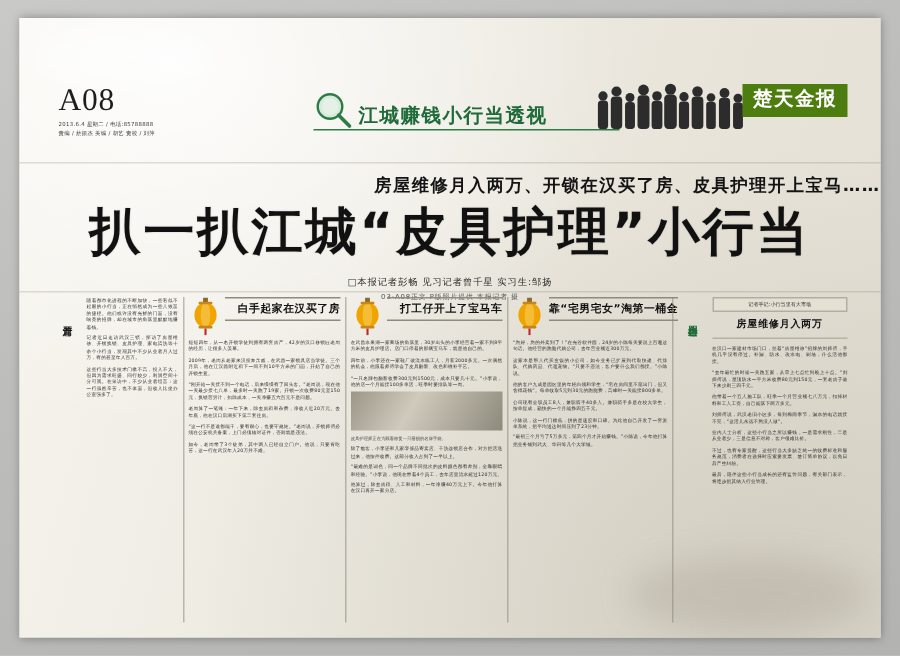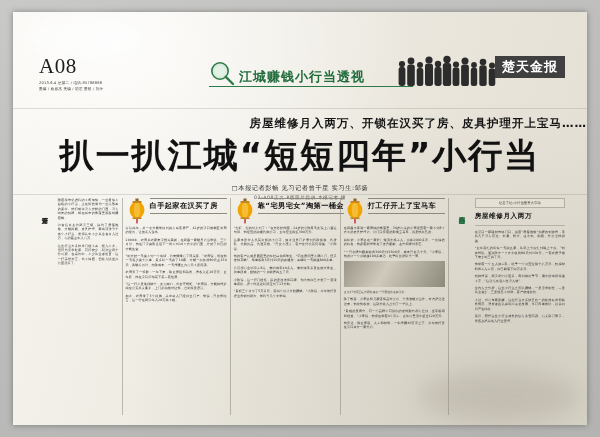--- a/index.html
+++ b/index.html
@@ -117,21 +117,21 @@
     width: 103px;
     height: 34px;
     overflow: hidden;
   }
   .crowd svg { display: block; }
 
   .brand {
     position: absolute;
     right: 22px;
     top: 44px;
-    background: #404040;
+    background: #4d7c0f;
     color: #fff;
     font-weight: bold;
     font-size: 13px;
     letter-spacing: 1px;
     padding: 4px 7px 5px;
     line-height: 1;
     white-space: nowrap;
   }
 
   
@@ -205,20 +205,21 @@
     text-align: justify;
     letter-spacing: 0.15px;
   }
   .tiny p { margin: 0 0 3px 0; }
   .tiny.lead p:first-child { text-indent: 0; }
 
   .sub-head {
     font-weight: bold;
     font-size: 7.5px;
     color: #111;
+    text-align: center;
     letter-spacing: 0.6px;
     margin: 4px 0 4px;
     white-space: nowrap;
   }
   .sub-head.sm { font-size: 6.6px; }
   .rule {
     height: 1px;
     background: #8e8a7d;
     margin: 3px 0 4px;
   }
@@ -251,21 +252,21 @@
     flex: none;
     position: relative;
   }
   .lantern svg { display: block; }
   .head-box {
     border-top: 1px solid #8e8a7d;
     border-bottom: 1px solid #8e8a7d;
     padding: 2px 0;
     font-size: 7.2px;
     font-weight: bold;
-    text-align: left;
+    text-align: right;
     color: #111;
     letter-spacing: 0.4px;
     white-space: nowrap;
   }
   .photo {
     width: 100%;
     height: 26px;
     background: linear-gradient(120deg,#9b9687 0%, #cfcabb 40%, #8e8a7b 100%);
     margin: 3px 0;
   }
@@ -358,21 +359,21 @@
             <circle cx="96" cy="13.5" r="3"></circle>
               <rect x="92.7" y="16.4" width="6.6" height="17.6" rx="2.3"></rect>
           </g>
         </svg>
       </div>
 
       <div class="brand">楚天金报</div>
     </div>
 
     <div class="kicker">房屋维修月入两万、开锁在汉买了房、皮具护理开上宝马……</div>
-    <div class="headline">扒一扒江城“短短四年”小行当</div>
+    <div class="headline">扒一扒江城“皮具护理”小行当</div>
     <div class="byline">
       <span>□本报记者彭畅 见习记者曾千星  实习生:邹扬</span>
       <span class="sub">03-A08正文 P版照片提供 本报记者 摄</span>
     </div>
 
     <div class="body-area">
       <div class="cols">
 
         <div class="col narrow">
           <div class="vertlabel">开篇</div>
@@ -407,20 +408,51 @@
             <p>短短四年，从一名开锁学徒到拥有两套房产，42岁的汉口修锁匠老周的经历，让很多人羡慕。</p>
             <p>2009年，老周从老家来汉投奔亲戚，在武昌一家锁具店当学徒。三个月后，他在江汉路附近租下一间不到10平方米的门面，开始了自己的开锁生意。</p>
             <p>“刚开始一天接不到一个电话，后来慢慢有了回头客。”老周说，现在他一天最少接七八单，最多时一天跑了19家。开锁一次收费80元至150元，换锁芯另计，扣除成本，一天净赚五六百元不是问题。</p>
             <p>老周算了一笔账：一年下来，除去房租和杂费，净收入近20万元。去年底，他在汉口后湖买下第二套住房。</p>
             <p>“这一行不是谁都能干，要有耐心，也要守规矩。”老周说，开锁师傅必须在公安机关备案，上门必须核对证件，否则就是违法。</p>
             <p>如今，老周带了3个徒弟，其中两人已经自立门户。他说，只要肯吃苦，这一行在武汉年入20万并不难。</p>
           </div>
           <div class="col-sep"></div>
         </div>
 
+        <div class="col c2">
+          <div class="badge-head">
+            <span class="lantern">
+              <svg width="22" height="26" viewBox="0 0 22 26">
+                <rect x="9.4" y="0.5" width="3.2" height="3.4" fill="#8a6a2a"></rect>
+                <ellipse cx="11" cy="12" rx="7.4" ry="8.4" fill="#f0a400"></ellipse>
+                <ellipse cx="11" cy="12" rx="3.2" ry="8.4" fill="#f7c54a" fill-opacity="0.75"></ellipse>
+                <rect x="6.4" y="3.1" width="9.2" height="1.8" rx="0.7" fill="#c8851b"></rect>
+                <rect x="6.4" y="19.2" width="9.2" height="1.8" rx="0.7" fill="#c8851b"></rect>
+                <rect x="10.3" y="21" width="1.4" height="4.4" fill="#c1272d"></rect>
+              </svg>
+            </span>
+            <div style="flex:1;">
+              <div class="head-box">打工仔开上了宝马车</div>
+            </div>
+          </div>
+          <div class="tiny">
+            <p>在武昌水果湖一家商场的角落里，30岁出头的小李经营着一家不到8平方米的皮具护理店。店门口停着的那辆宝马车，就是他自己的。</p>
+            <p>四年前，小李还在一家鞋厂做流水线工人，月薪2000多元。一次偶然的机会，他跟着师傅学会了皮具翻新、改色和缝补手艺。</p>
+            <p>“一只名牌包翻新收费300元到1500元，成本只要几十元。”小李说，他的店一个月能接100多单活，旺季时要排队等一周。</p>
+          </div>
+          <div class="photo"></div>
+          <div class="cap">皮具护理师正在为顾客修复一只磨损的名牌手袋。</div>
+          <div class="tiny">
+            <p>除了散客，小李还和几家奢侈品寄卖店、干洗连锁店合作，对方把活送过来，他按件收费。这部分收入占到了一半以上。</p>
+            <p>“最难的是调色，同一个品牌不同批次的皮料颜色都有差别，全靠眼睛和经验。”小李说，他现在带着4个员工，去年店里流水超过120万元。</p>
+            <p>他算过，除去房租、人工和材料，一年净赚40万元上下。今年他打算在汉口再开一家分店。</p>
+          </div>
+          <div class="col-sep"></div>
+        </div>
+
         <div class="col c3">
           <div class="badge-head">
             <span class="lantern">
               <svg width="22" height="26" viewBox="0 0 22 26">
                 <rect x="9.4" y="0.5" width="3.2" height="3.4" fill="#8a6a2a"></rect>
                 <ellipse cx="11" cy="12" rx="7.4" ry="8.4" fill="#f0a400"></ellipse>
                 <ellipse cx="11" cy="12" rx="3.2" ry="8.4" fill="#f7c54a" fill-opacity="0.75"></ellipse>
                 <rect x="6.4" y="3.1" width="9.2" height="1.8" rx="0.7" fill="#c8851b"></rect>
                 <rect x="6.4" y="19.2" width="9.2" height="1.8" rx="0.7" fill="#c8851b"></rect>
                 <rect x="10.3" y="21" width="1.4" height="4.4" fill="#c1272d"></rect>
@@ -434,51 +466,20 @@
             <p>“您好，您的外卖到了！”在光谷软件园，24岁的小陈每天要说上百遍这句话。他经营的跑腿代购公司，去年营业额近300万元。</p>
             <p>这家本是帮人代买盒饭的小公司，如今业务已扩展到代取快递、代排队、代购药品、代遛宠物。“只要不违法，客户要什么我们都接。”小陈说。</p>
             <p>他的客户九成是园区里的年轻白领和学生，“宅在房间里不愿出门，但又舍得花钱”。每单收取5元到30元的跑腿费，高峰时一天能接800多单。</p>
             <p>公司现有全职员工8人，兼职骑手40多人。兼职骑手多是在校大学生，按单提成，勤快的一个月能挣四五千元。</p>
             <p>小陈说，这一行门槛低，拼的是速度和口碑。为此他自己开发了一套派单系统，把平均送达时间压到了23分钟。</p>
             <p>“最初三个月亏了5万多元，第四个月才开始赚钱。”小陈说，今年他打算把业务铺到武大、华科等几个大学城。</p>
           </div>
           <div class="col-sep"></div>
         </div>
 
-        <div class="col c2">
-          <div class="badge-head">
-            <span class="lantern">
-              <svg width="22" height="26" viewBox="0 0 22 26">
-                <rect x="9.4" y="0.5" width="3.2" height="3.4" fill="#8a6a2a"></rect>
-                <ellipse cx="11" cy="12" rx="7.4" ry="8.4" fill="#f0a400"></ellipse>
-                <ellipse cx="11" cy="12" rx="3.2" ry="8.4" fill="#f7c54a" fill-opacity="0.75"></ellipse>
-                <rect x="6.4" y="3.1" width="9.2" height="1.8" rx="0.7" fill="#c8851b"></rect>
-                <rect x="6.4" y="19.2" width="9.2" height="1.8" rx="0.7" fill="#c8851b"></rect>
-                <rect x="10.3" y="21" width="1.4" height="4.4" fill="#c1272d"></rect>
-              </svg>
-            </span>
-            <div style="flex:1;">
-              <div class="head-box">打工仔开上了宝马车</div>
-            </div>
-          </div>
-          <div class="tiny">
-            <p>在武昌水果湖一家商场的角落里，30岁出头的小李经营着一家不到8平方米的皮具护理店。店门口停着的那辆宝马车，就是他自己的。</p>
-            <p>四年前，小李还在一家鞋厂做流水线工人，月薪2000多元。一次偶然的机会，他跟着师傅学会了皮具翻新、改色和缝补手艺。</p>
-            <p>“一只名牌包翻新收费300元到1500元，成本只要几十元。”小李说，他的店一个月能接100多单活，旺季时要排队等一周。</p>
-          </div>
-          <div class="photo"></div>
-          <div class="cap">皮具护理师正在为顾客修复一只磨损的名牌手袋。</div>
-          <div class="tiny">
-            <p>除了散客，小李还和几家奢侈品寄卖店、干洗连锁店合作，对方把活送过来，他按件收费。这部分收入占到了一半以上。</p>
-            <p>“最难的是调色，同一个品牌不同批次的皮料颜色都有差别，全靠眼睛和经验。”小李说，他现在带着4个员工，去年店里流水超过120万元。</p>
-            <p>他算过，除去房租、人工和材料，一年净赚40万元上下。今年他打算在汉口再开一家分店。</p>
-          </div>
-          <div class="col-sep"></div>
-        </div>
-
         <div class="col narrow">
           <div class="vertlabel green">小行当之四</div>
         </div>
 
         <div class="col last">
           <div class="mini-banner">记者手记:小行当里有大市场</div>
           <div class="sub-head sm">房屋维修月入两万</div>
           <div class="rule thin"></div>
           <div class="tiny">
             <p>在汉口一家建材市场门口，挂着“房屋维修”招牌的刘师傅，手机几乎没有停过。补漏、防水、改水电、刷墙，什么活他都接。</p>

